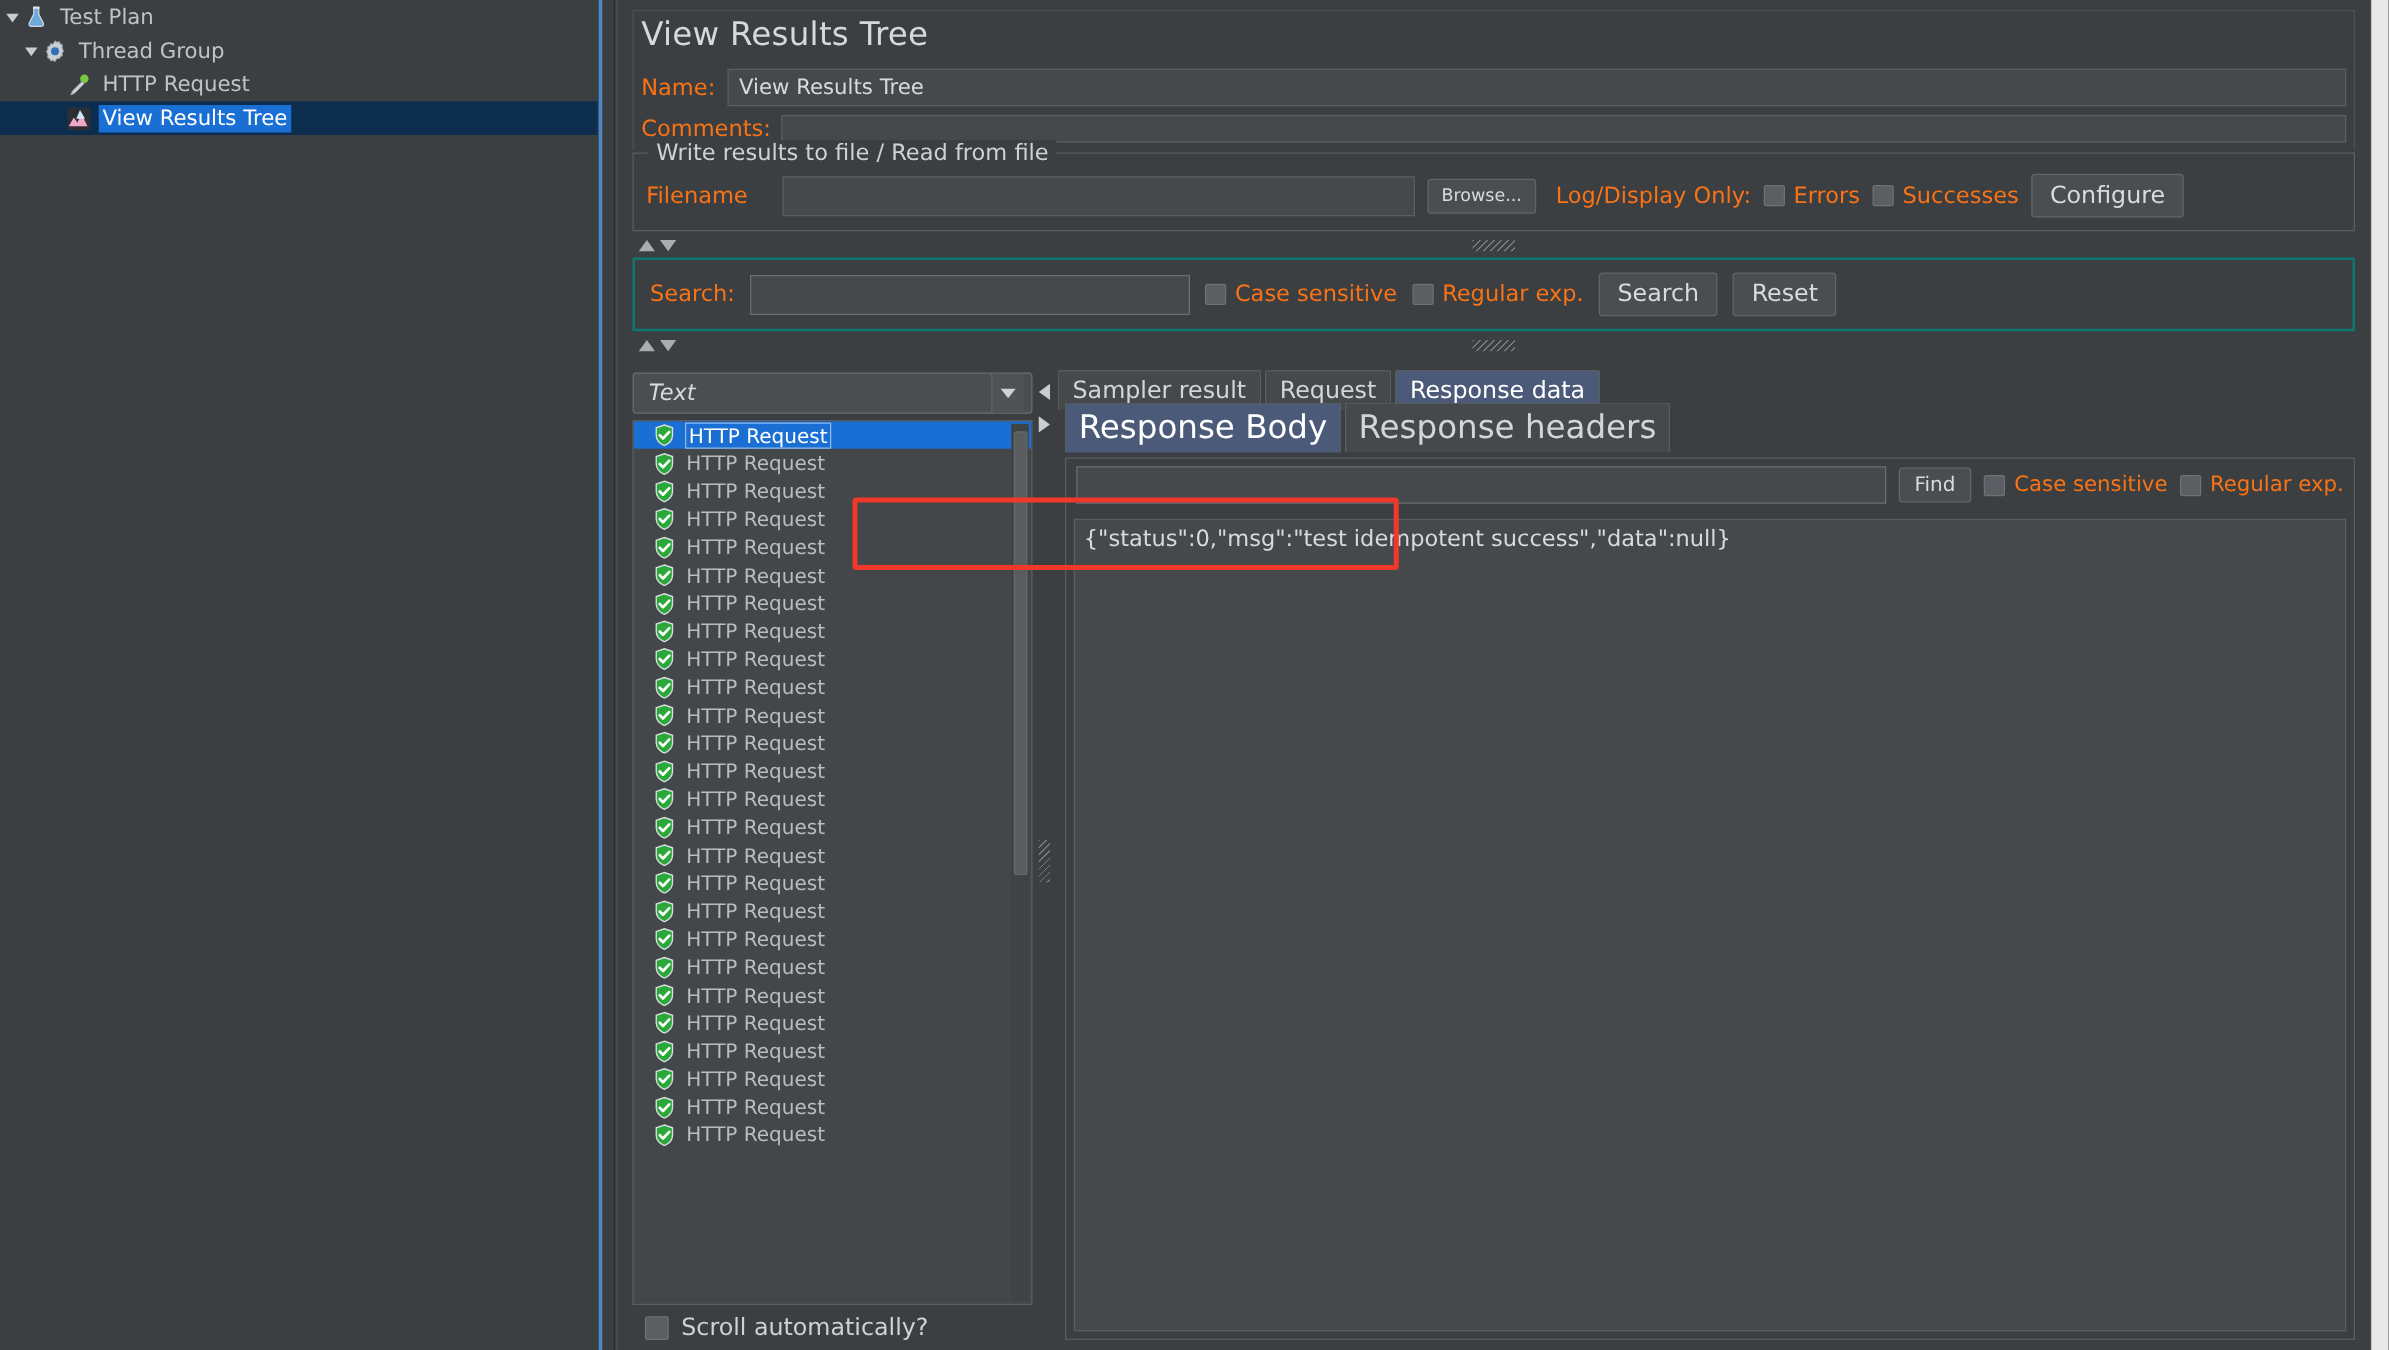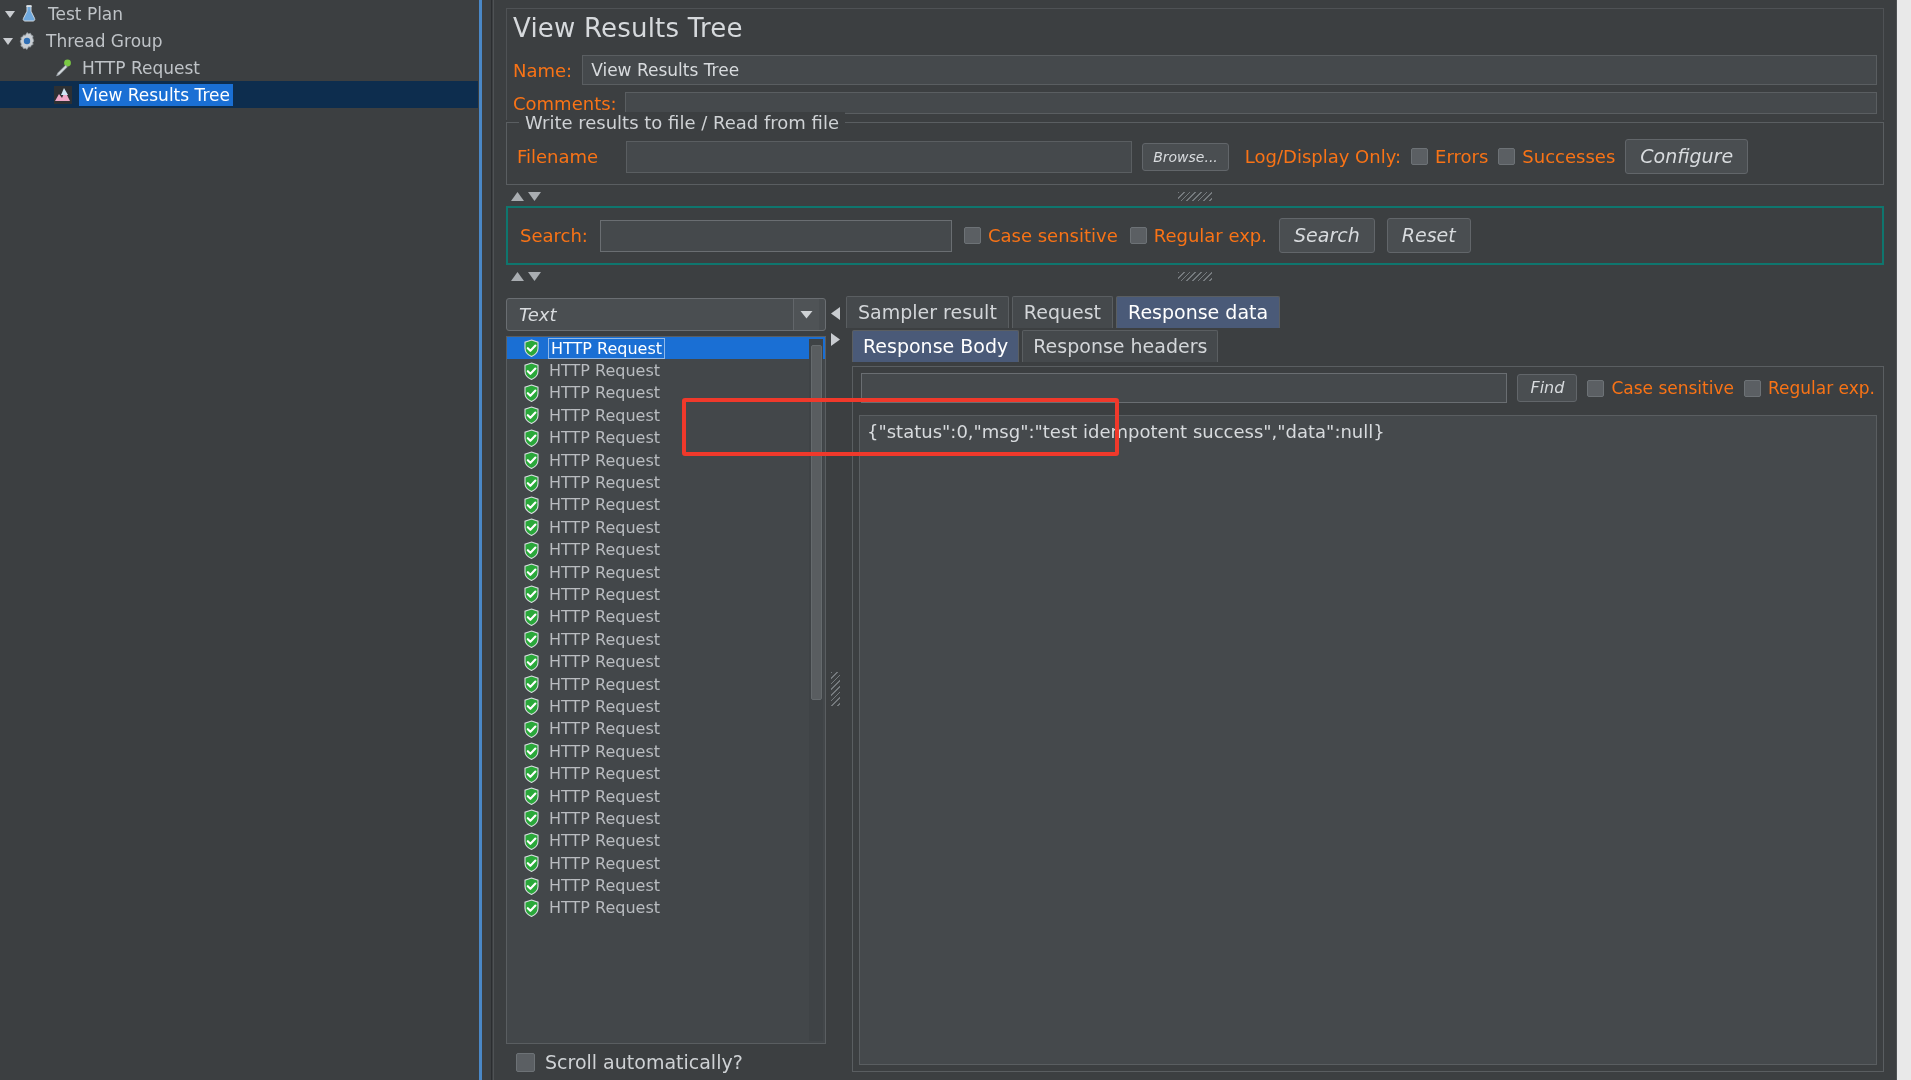--- a/index.html
+++ b/index.html
@@ -27,21 +27,21 @@
     flex: 0 0 16px;
   }
   .twisty svg { display: block; }
   .tree-icon { width: 22px; height: 22px; flex: 0 0 22px; display: flex;
                 align-items: center; justify-content: center; margin-right: 5px; }
   .tree-label { padding: 1px 3px; }
   .tree-row.selected .tree-label {
     background: #1a6fd4; color: #ffffff;
   }
   .indent-0 { padding-left: 2px; }
-  .indent-1 { }
+  .indent-1 { padding-left: 17px; }
   .indent-2 { padding-left: 36px; }
 
   
   #split-accent {
     position: absolute; left: 479px; top: 0; width: 3px; height: 1080px;
     background: #4a88c7;
   }
   #split-gap {
     position: absolute; left: 482px; top: 0; width: 10px; height: 1080px;
     background: #3c3f41; border-right: 1px solid #2b2d30;
@@ -95,21 +95,21 @@
   .group-title {
     position: absolute; top: -11px; left: 12px; padding: 0 6px;
     background: #3c3f41; font-size: 18px; color: #cfd2d5;
   }
   .grow { display: flex; align-items: center; gap: 10px; }
 
   .btn {
     background: #4a4e51; border: 1px solid #62666a; color: #d8dbde;
     border-radius: 3px; padding: 5px 12px; font-size: 16px; line-height: 1;
     display: inline-flex; align-items: center; justify-content: center;
-    white-space: nowrap; cursor: default; font-style: italic;
+    white-space: nowrap; cursor: default;
   }
   .btn.small { font-size: 14px; padding: 6px 10px; }
   .btn.big { font-size: 19px; padding: 7px 14px; }
 
   .cbox {
     width: 17px; height: 17px; background: #5b5f63; border: 1px solid #6d7276;
     border-radius: 2px; flex: 0 0 17px;
   }
   .cb-wrap { display: flex; align-items: center; gap: 7px; }
 
@@ -192,21 +192,21 @@
   #tabs-col { position: absolute; left: 340px; top: 0; right: 0; bottom: 0; }
   .tabstrip { display: flex; align-items: flex-end; gap: 3px; height: 30px; }
   .tab {
     padding: 4px 11px 5px 11px; font-size: 19px; color: #d3d6d9;
     background: #45494c; border: 1px solid #5a5e61; border-bottom: none;
     border-radius: 2px 2px 0 0; white-space: nowrap;
   }
   .tab.active { background: #4a5a78; color: #ffffff; }
   .tabstrip2 { display: flex; align-items: flex-end; gap: 3px; height: 30px; margin-top: 4px; padding-left: 6px; }
   .tab2 {
-    padding: 4px 10px 5px 10px; font-size: 19px; color: #d3d6d9;
+    padding: 4px 10px 5px 10px; font-size: 26px; color: #d3d6d9;
     background: #45494c; border: 1px solid #5a5e61; border-bottom: none;
     border-radius: 2px 2px 0 0; white-space: nowrap;
   }
   .tab2.active { background: #4a5a78; color: #ffffff; }
 
   #tabbody {
     position: absolute; left: 6px; right: 0; top: 68px; bottom: 8px;
     background: #3c3f41; border: 1px solid #5a5e61;
   }
   #find-row {

